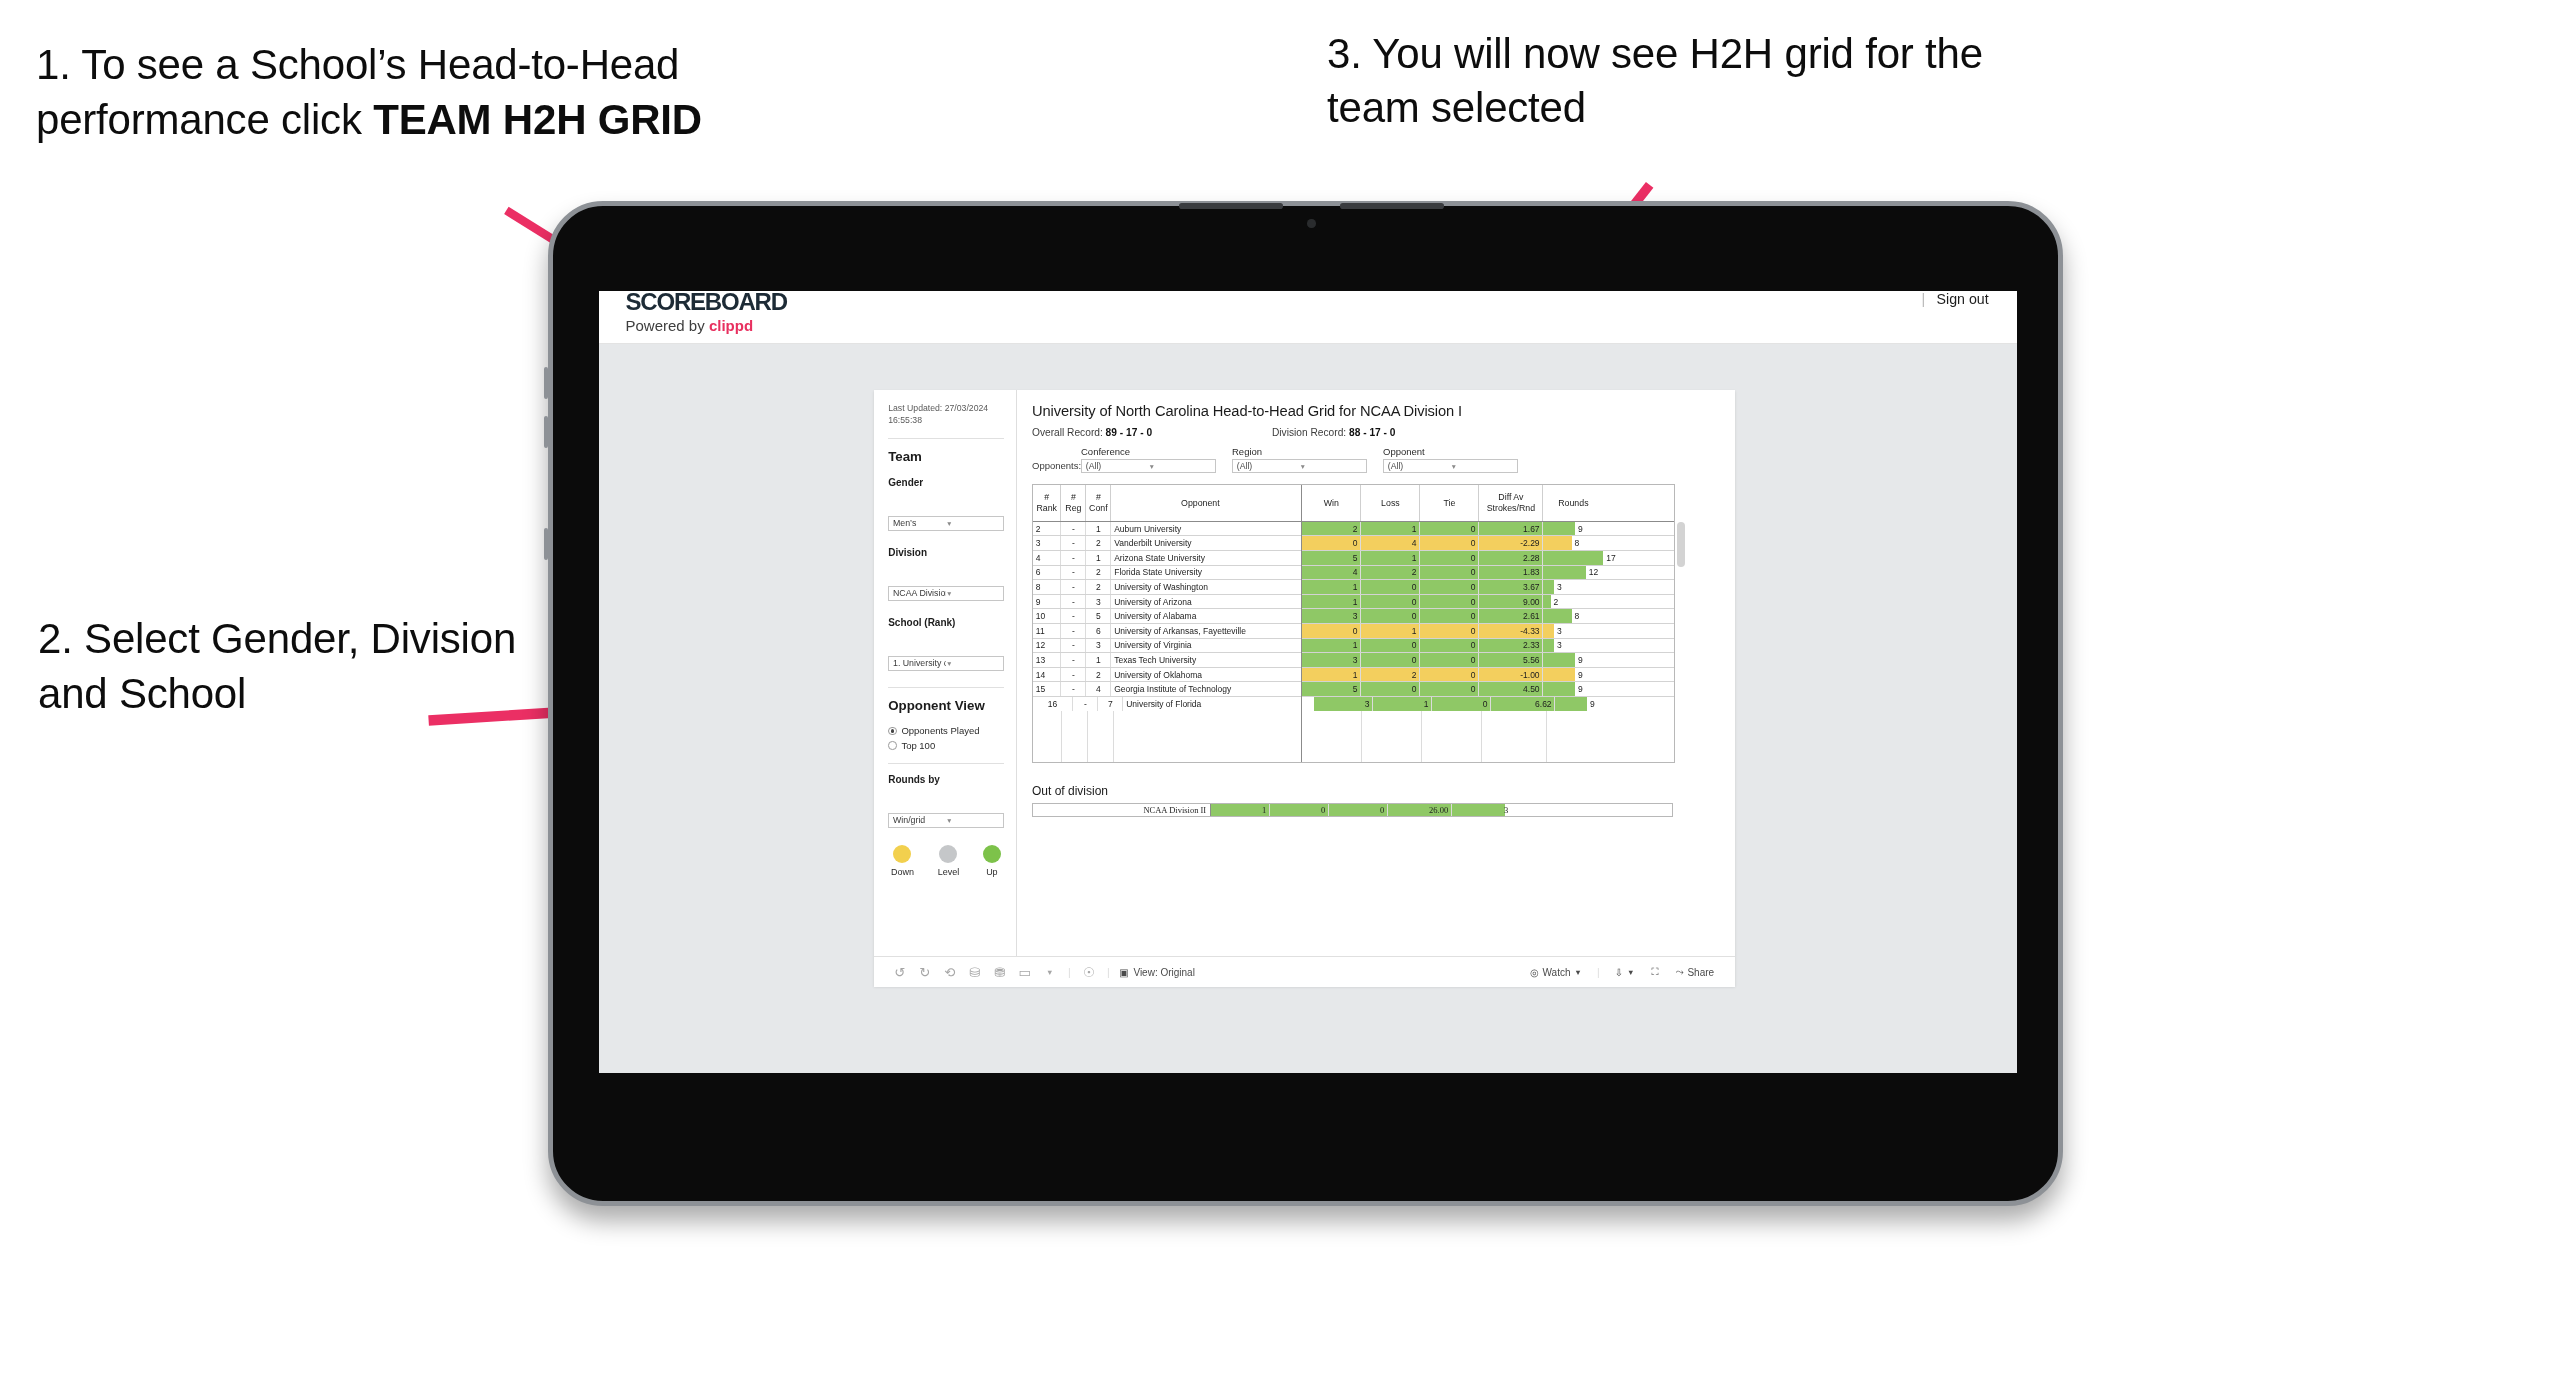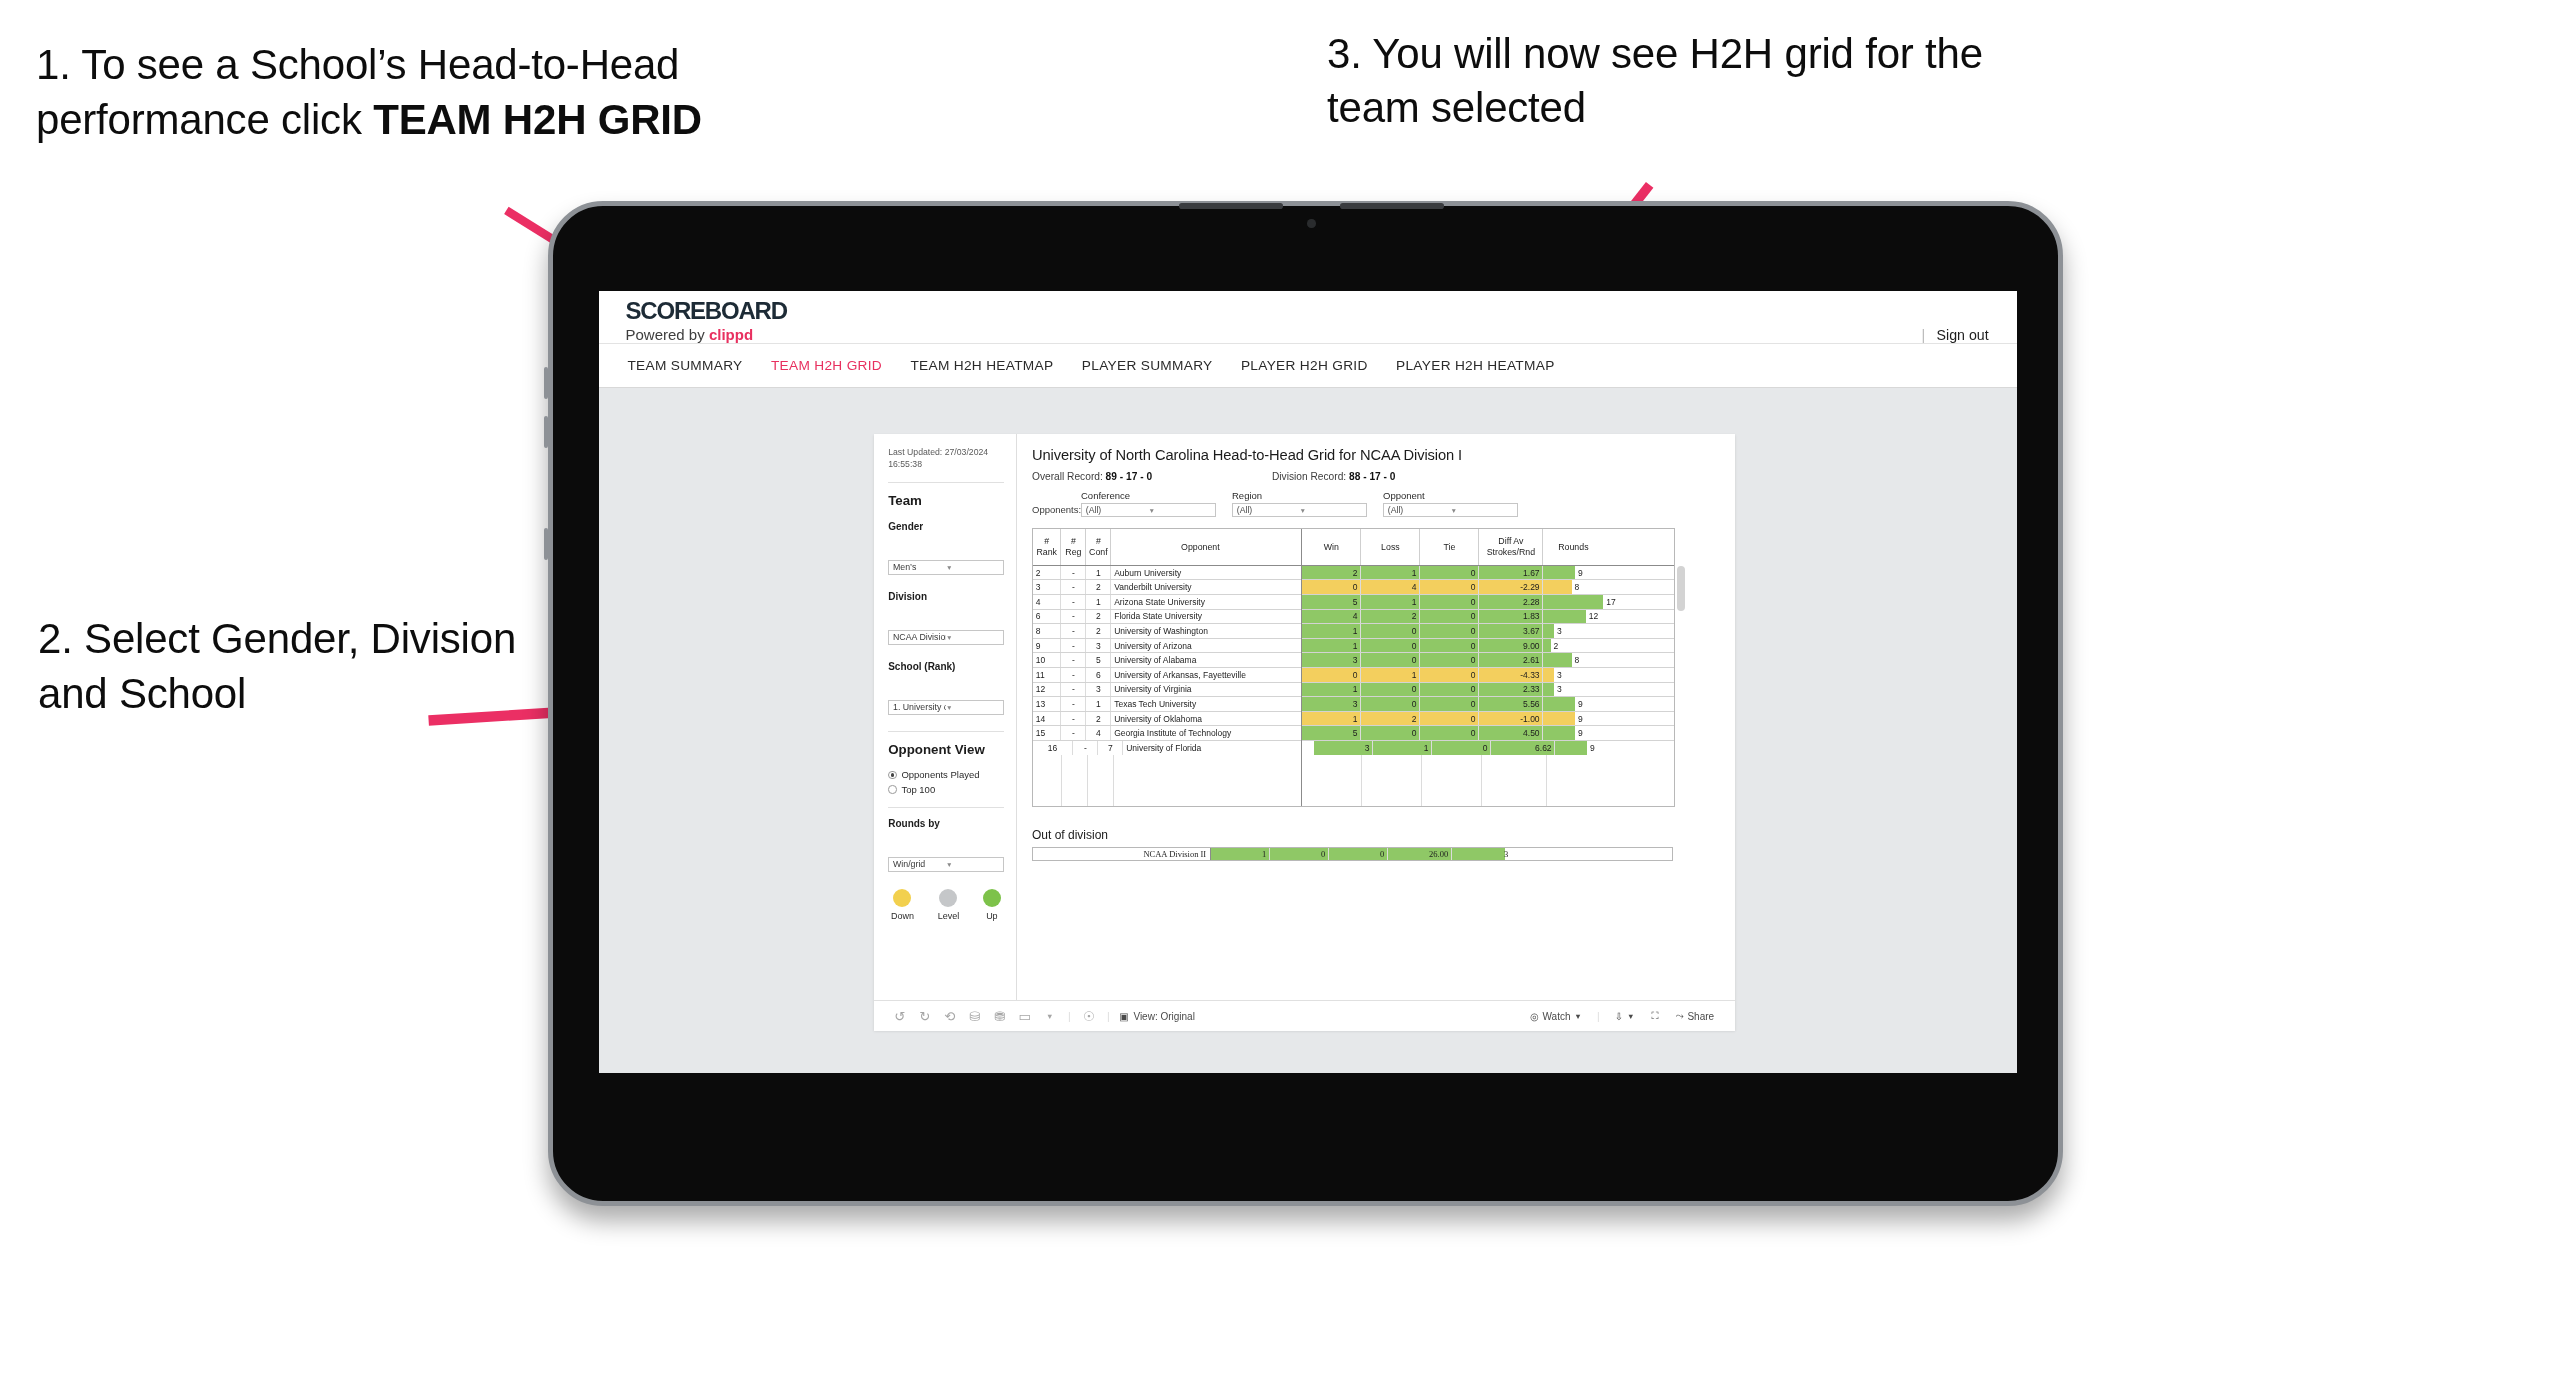--- a/index.html
+++ b/index.html
@@ -29,21 +29,21 @@
   .cam{position:absolute;width:8.5px;height:8.5px;border-radius:50%;background:#2a2c2e;top:13.3px;}
   .speaker{position:absolute;height:5.7px;border-radius:2.8px;background:#3a3c3f;top:-2.8px;}
   .side-btn{position:absolute;left:-9.5px;width:4.7px;background:#8d9196;border-radius:2.8px;}
 
   #screen{
     position:absolute;left:46px;top:85px;width:1418px;height:782px;
     background:#e6e8ea;overflow:hidden;
   }
 
   
-  .topbar{height:52px;background:#fff;display:flex;align-items:flex-end;
+  .topbar{height:52px;background:#fff;display:flex;align-items:flex-start;
           border-bottom:0.9px solid #e3e3e3;position:relative;}
   .logo{margin-left:26.5px;width:131px;}
   .logo .lg1{font-size:24px;font-weight:800;letter-spacing:-1.2px;color:#1d2b36;
              font-family:"Liberation Sans",sans-serif;line-height:.95;}
   .logo .lg2{font-size:15px;color:#3e3e3e;margin-top:3px;}
   .logo .lg2 .cl{color:#e8305f;font-weight:700;}
   .mainnav{display:flex;align-items:center;height:100%;margin-left:28.4px;}
   .mainnav .mi{font-size:15px;color:#2b2b2b;padding:0 23px;height:100%;
                display:flex;align-items:center;letter-spacing:0.3px;}
   .mainnav .mi.act{border-bottom:2.8px solid #b5334f;}
@@ -176,28 +176,20 @@
       <div class="logo">
         <div class="lg1">SCOREBOARD</div>
         <div class="lg2"><span>Powered by </span><span class="cl">clippd</span></div>
       </div>
       <div class="signout">
         <span class="bar">|</span>
         <span>Sign out</span>
       </div>
     </div>
 
-    <div class="subnav">
-      <div class="si">TEAM SUMMARY</div>
-      <div class="si act">TEAM H2H GRID</div>
-      <div class="si">TEAM H2H HEATMAP</div>
-      <div class="si">PLAYER SUMMARY</div>
-      <div class="si">PLAYER H2H GRID</div>
-      <div class="si">PLAYER H2H HEATMAP</div>
-    </div>
 
     <div class="canvas">
       <div class="dash">
         <div class="dashbody">
 
           <div class="side">
             <div class="lastupd">Last Updated: 27/03/2024 16:55:38</div>
             <div class="hr"></div>
             <div class="sh">Team</div>
 

